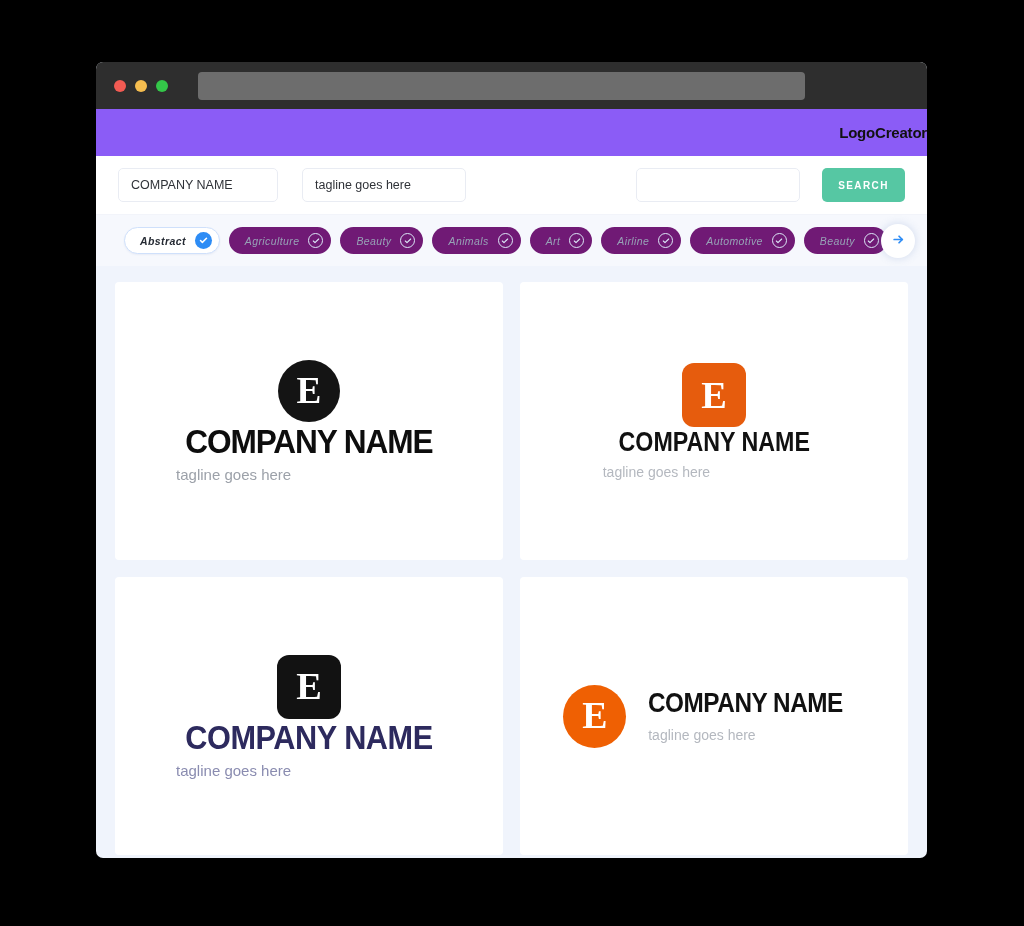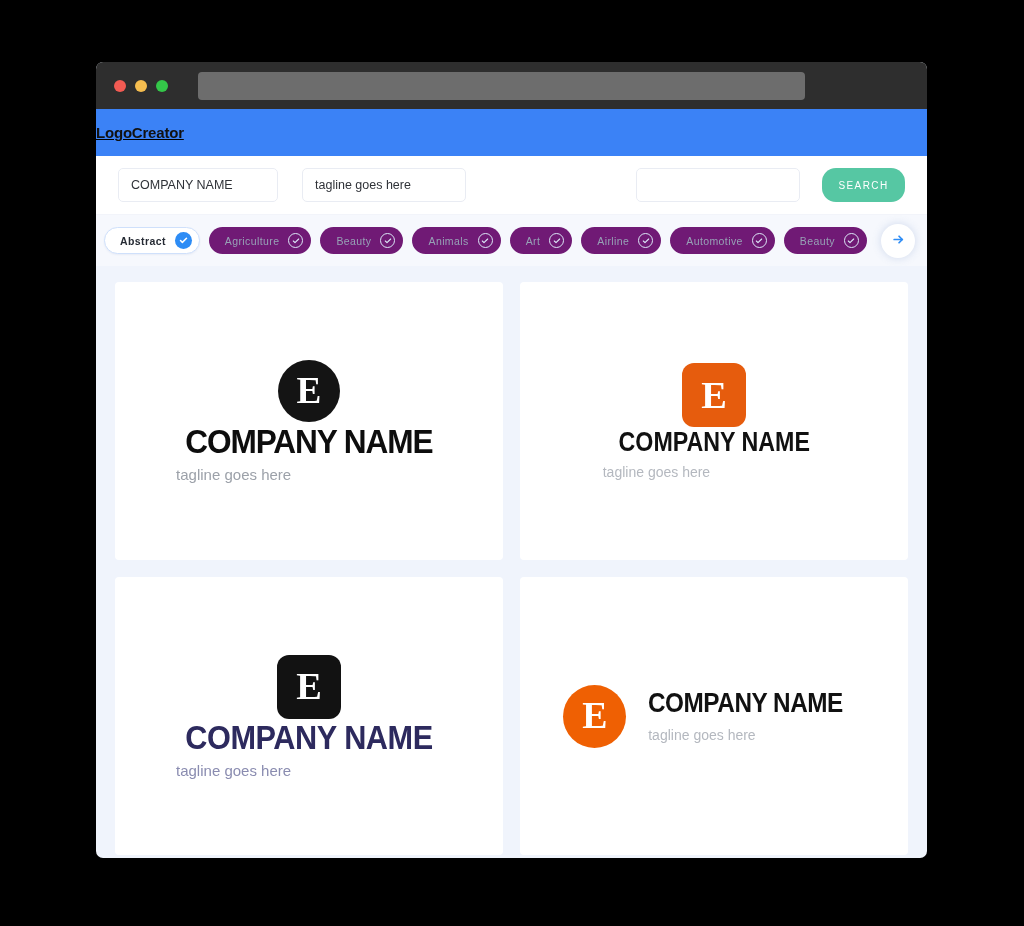--- a/index.html
+++ b/index.html
@@ -41,25 +41,24 @@
     height: 28px;
     margin-left: 30px;
     margin-right: 104px;
     background: #6d6d6d;
     border-radius: 4px;
   }
 
   
   #app-header {
     height: 47px;
-    background: #3b82f6;
-    display: flex;
-    align-items: center;
-    justify-content: flex-start;
-    text-decoration: underline;
+    background: #8b5cf6;
+    display: flex;
+    align-items: center;
+    justify-content: flex-end;
   }
   #app-title {
     font-size: 15px;
     font-weight: bold;
     color: #111111;
     letter-spacing: -0.2px;
   }
 
   
   #search-bar {
@@ -85,38 +84,39 @@
   #company-name-input { width: 160px; }
   #tagline-input { width: 164px; margin-left: 24px; }
   #extra-input { width: 164px; margin-left: 170px; }
   #search-button {
     margin-left: 22px;
     width: 90px;
     height: 34px;
     background: #56c7a3;
     color: #ffffff;
     border: none;
-    border-radius: 14px;
+    border-radius: 5px;
     font-family: "Liberation Sans", sans-serif;
     font-size: 10px;
-    font-weight: normal;
+    font-weight: bold;
     letter-spacing: 1.4px;
     cursor: pointer;
   }
 
   
   #category-bar {
     position: relative;
     height: 51px;
     background: #f6f8fd;
     display: flex;
     align-items: center;
-    padding: 0 8px;
+    padding: 0 28px;
     gap: 9px;
     overflow: hidden;
+    font-style: italic;
   }
   .chip {
     display: flex;
     align-items: center;
     gap: 9px;
     height: 27px;
     padding: 0 7px 0 15px;
     border-radius: 14px;
     background: #701a75;
     border: 1px solid transparent;

